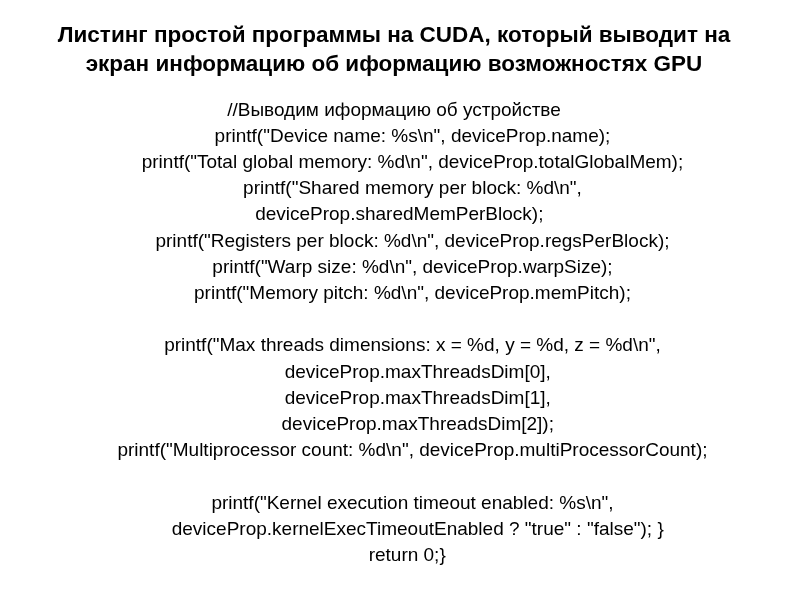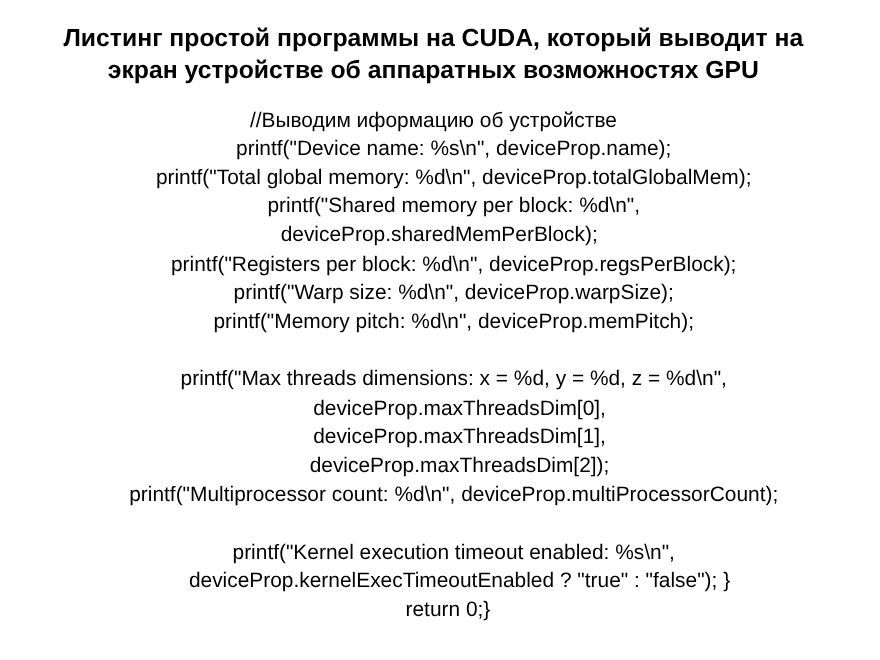--- a/index.html
+++ b/index.html
@@ -32,16 +32,16 @@
     white-space: pre;
     text-align: center;
   }
 </style>
 </head>
 <body>
 
 <div class="page">
   <h1 class="title">
     <span>Листинг простой программы на CUDA, который выводит на</span><br>
-    <span>экран устройстве об аппаратных возможностях GPU</span>
+    <span>экран информацию об иформацию возможностях GPU</span>
   </h1>
   <div class="code" id="code-block"><div>//Выводим иформацию об устройстве</div><div>       printf("Device name: %s\n", deviceProp.name);</div><div>       printf("Total global memory: %d\n", deviceProp.totalGlobalMem);</div><div>       printf("Shared memory per block: %d\n",</div><div>  deviceProp.sharedMemPerBlock);</div><div>       printf("Registers per block: %d\n", deviceProp.regsPerBlock);</div><div>       printf("Warp size: %d\n", deviceProp.warpSize);</div><div>       printf("Memory pitch: %d\n", deviceProp.memPitch);</div><div>&nbsp;</div><div>       printf("Max threads dimensions: x = %d, y = %d, z = %d\n",</div><div>         deviceProp.maxThreadsDim[0],</div><div>         deviceProp.maxThreadsDim[1],</div><div>         deviceProp.maxThreadsDim[2]);</div><div>       printf("Multiprocessor count: %d\n", deviceProp.multiProcessorCount);</div><div>&nbsp;</div><div>       printf("Kernel execution timeout enabled: %s\n",</div><div>         deviceProp.kernelExecTimeoutEnabled ? "true" : "false"); }</div><div>     return 0;}</div></div>
 </div>
 
 </body></html>

